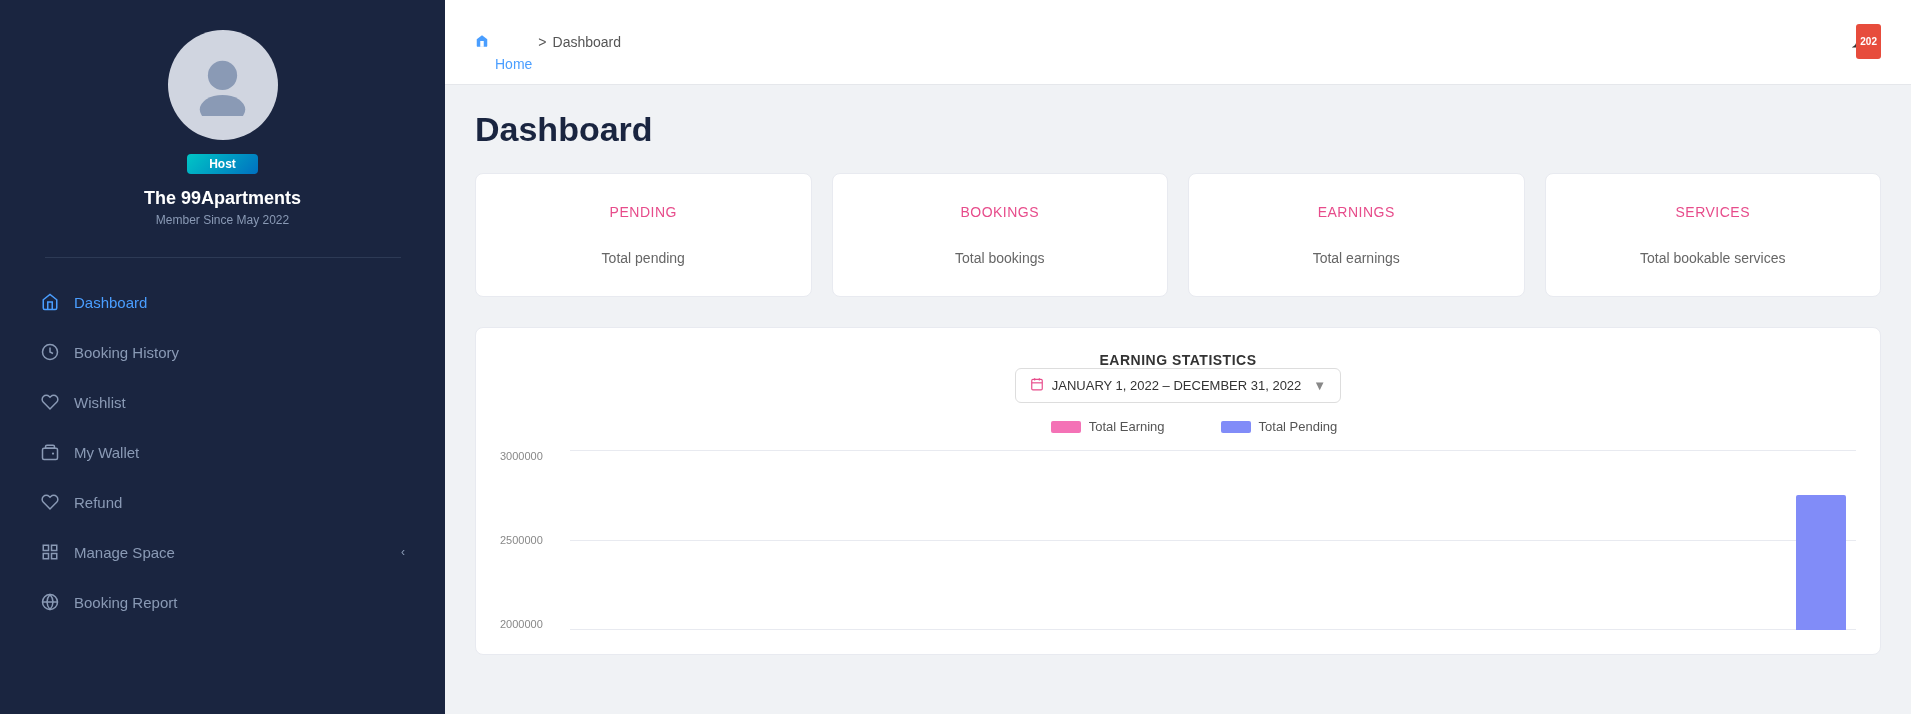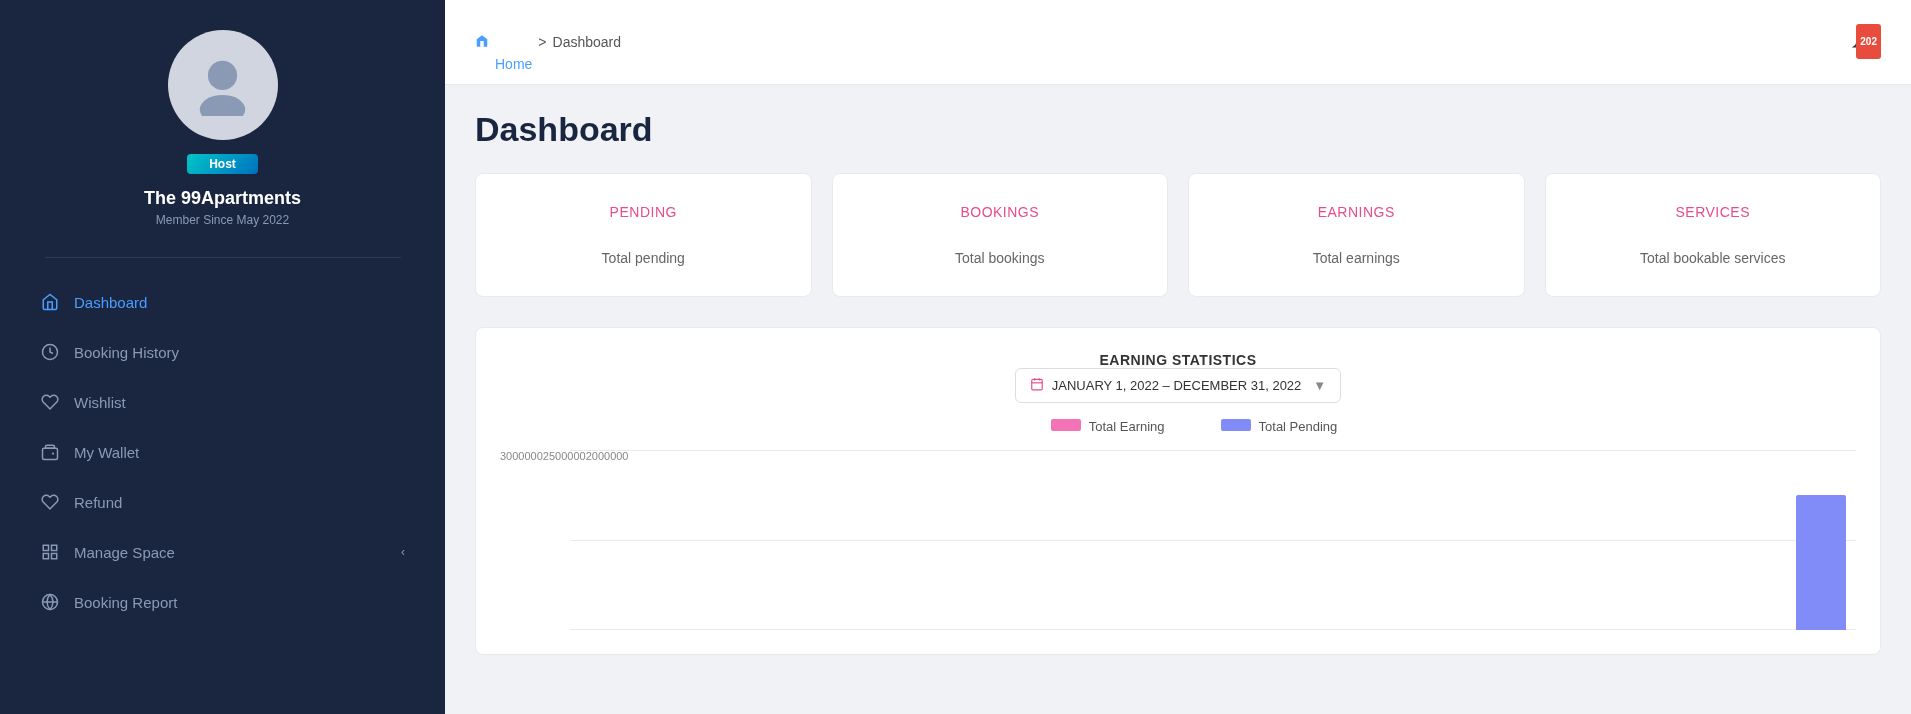--- a/index.html
+++ b/index.html
@@ -198,21 +198,21 @@
     .date-picker-btn .chevron-down { color: #888; margin-left: 4px; }
 
     .legend {
       display: flex;
       gap: 24px;
       justify-content: center;
       margin-bottom: 16px;
     }
     .legend-item {
       display: flex;
-      align-items: flex-start;
+      align-items: center;
       gap: 8px;
       font-size: 13px;
       color: #555;
       padding-left: 32px;
     }
     .legend-color {
       width: 30px;
       height: 12px;
       border-radius: 2px;
     }
@@ -223,21 +223,21 @@
     .chart-container {
       position: relative;
       height: 180px;
     }
     .chart-y-labels {
       position: absolute;
       left: 0;
       top: 0;
       bottom: 0;
       display: flex;
-      flex-direction: row;
+      flex-direction: column;
       justify-content: space-between;
       padding-right: 10px;
       font-size: 11px;
       color: #888;
       width: 70px;
     }
     .chart-area {
       position: absolute;
       left: 70px;
       right: 0;

